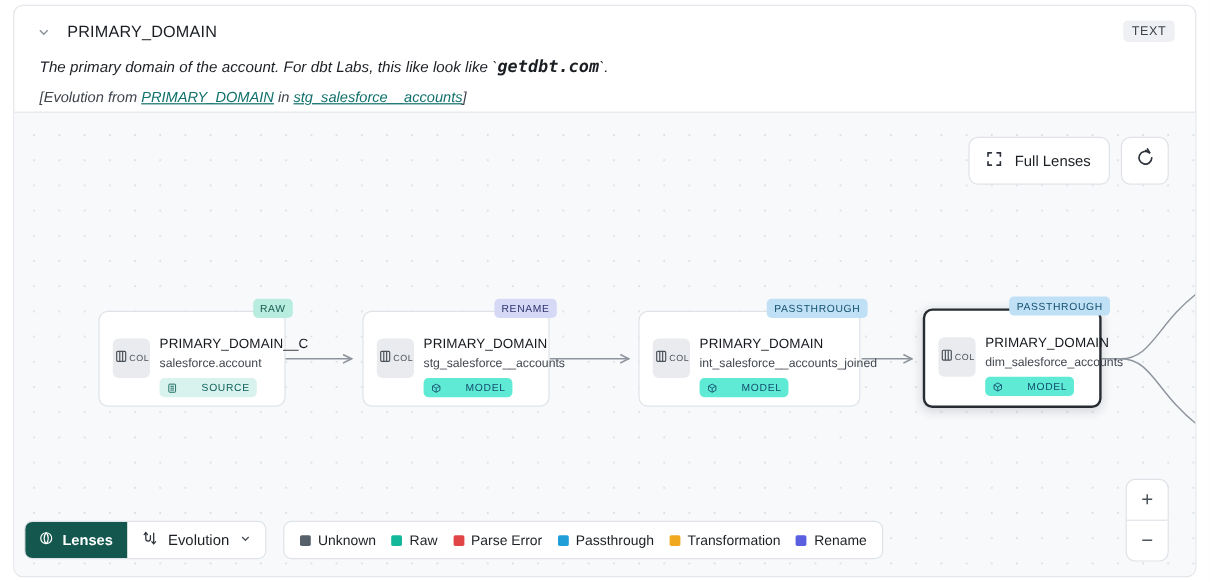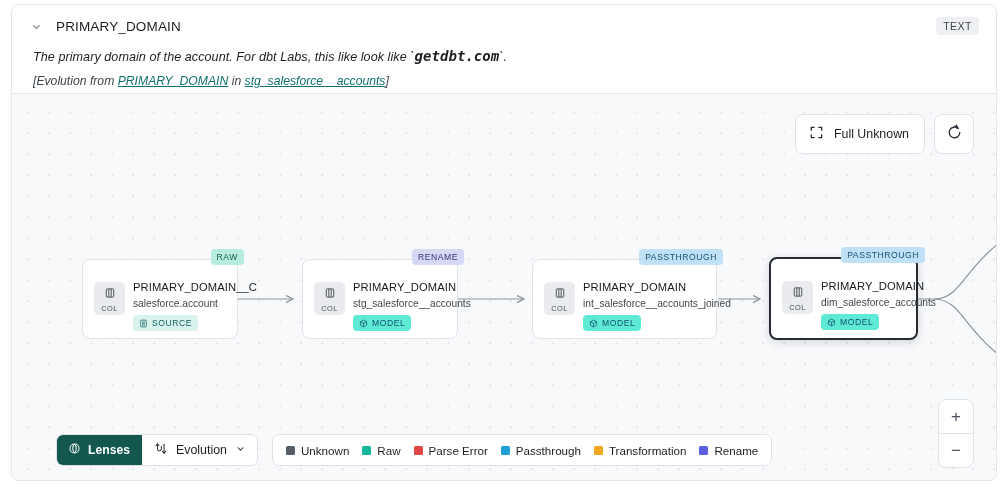--- a/index.html
+++ b/index.html
@@ -83,37 +83,37 @@
   .node.selected {
     border: 2px solid #272c33;
     box-shadow: 0 2px 9px rgba(20,25,35,.17);
   }
   .node .inner { position: relative; width: 100%; height: 100%; padding: 9px 10px; }
 
   .colchip {
     position: absolute; left: 11px; top: 22px;
     width: 31px; height: 33px;
     background: #e9ebee; border-radius: 5px;
-    display: flex; flex-direction: column;
+    display: flex; 
     align-items: center; justify-content: center; gap: 1px;
   }
   .colchip .glyph { color: #4b5159; display: block; }
   .colchip .lbl { font-size: 7.4px; color: #4b5159; letter-spacing: .5px; }
 
   .node .nname {
     position: absolute; left: 50px; top: 21px;
     font-size: 11.2px; color: #15191e; letter-spacing: .1px;
   }
   .node .nsub {
     position: absolute; left: 50px; top: 38px;
     font-size: 10.2px; color: #41474f;
   }
   .tbadge {
     position: absolute; left: 50px; top: 55px;
-    display: inline-flex; align-items: center; gap: 4px;
+    display: inline-flex; align-items: center; gap: 20px;
     font-size: 8.6px; letter-spacing: .55px;
     padding: 3px 6px; border-radius: 4px;
   }
   .tbadge svg { display: block; }
   .tbadge.source { background: #d8f2ee; color: #0e5f58; }
   .tbadge.model  { background: #5eead4; color: #14506f; }
 
   .tag {
     position: absolute; top: -11px; right: -7px;
     font-size: 8.6px; letter-spacing: .55px;
@@ -144,21 +144,21 @@
     width: 36px; background: #ffffff;
     border: 1px solid #dfe3e8; border-radius: 8px; overflow: hidden;
   }
   .zoom-stack div {
     height: 33px; display: flex; align-items: center; justify-content: center;
     font-size: 17px; color: #4b5159; cursor: pointer;
   }
   .zoom-stack .zdiv { height: 0; border-top: 1px solid #dfe3e8; }
 
   
-  .bottom { position: absolute; left: 44px; bottom: 16px; display: flex; gap: 14px; }
+  .bottom { position: absolute; left: 8px; bottom: 16px; display: flex; gap: 14px; }
 
   .lens-group {
     display: flex; height: 32px;
     border: 1px solid #dfe3e8; border-radius: 7px; overflow: hidden;
     background: #ffffff;
   }
   .lens-btn {
     display: flex; align-items: center; gap: 7px;
     background: #13574e; color: #ffffff;
     padding: 0 12px 0 11px; font-size: 12.2px; font-weight: bold;
@@ -336,21 +336,21 @@
     <div class="ctl-wrap">
       <div class="btn-lineage">
         <span>
           <svg width="15" height="15" viewBox="0 0 16 16" fill="none" stroke="#2c323a" stroke-width="1.45" stroke-linecap="round">
             <path d="M2.5 5.5 V2.5 H5.5"></path>
               <path d="M10.5 2.5 H13.5 V5.5"></path>
             <path d="M13.5 10.5 V13.5 H10.5"></path>
               <path d="M5.5 13.5 H2.5 V10.5"></path>
           </svg>
         </span>
-        <span>Full Unknown</span>
+        <span>Full Lenses</span>
       </div>
       <div class="btn-refresh">
         <span>
           <svg width="17" height="17" viewBox="0 0 16 16" fill="none" stroke="#2c323a" stroke-width="1.3" stroke-linecap="round">
             <path d="M13 8 A5 5 0 1 1 11.2 4.1"></path>
             <path d="M8.3 2.2 L11.6 4.3 L9.6 1"></path>
           </svg>
         </span>
       </div>
     </div>

